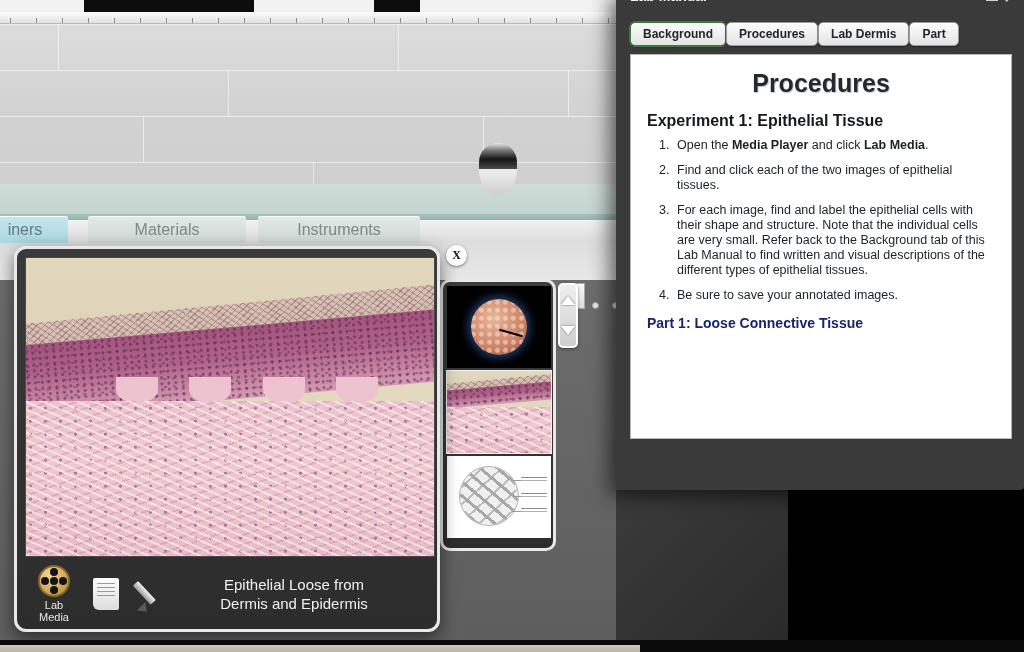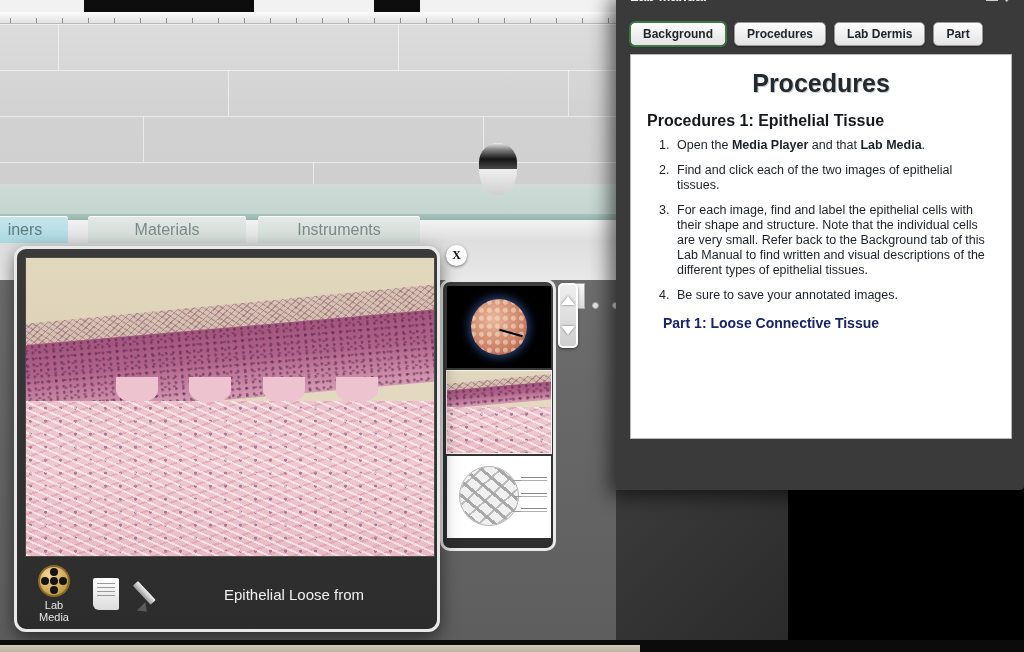--- a/index.html
+++ b/index.html
@@ -149,31 +149,31 @@
   #lab-manual { position:absolute; left:616px; top:-8px; width:408px; height:498px;
       background:#3a3a3a; border-radius:0 0 4px 4px; box-shadow:-6px 6px 20px rgba(0,0,0,.6); }
   .lm-titlebar { position:relative; height:22px; background:#3a3a3a; }
   .lm-title { position:absolute; left:14px; top:-4px; color:#f0f0f0; font-size:14px; font-weight:bold; }
   .lm-winbtns { position:absolute; right:8px; top:-2px; display:flex; gap:6px; align-items:center; }
   .win-max { width:12px; height:9px; border:1.5px solid #cfcfcf; border-top-width:2.5px; }
   .win-resize { width:12px; height:12px; position:relative; }
   .win-resize::before,.win-resize::after { content:""; position:absolute; background:#cfcfcf; }
   .win-resize::before { left:0; top:6px; width:12px; height:1.5px; transform:rotate(-45deg); }
   .win-resize::after { left:7px; top:1px; width:5px; height:1.5px; }
-  .lm-tabs { display:flex; gap:8px; padding:8px 12px 6px 14px; }
+  .lm-tabs { display:flex; padding:8px 12px 6px 14px; }
   .lm-tab { height:24px; padding:0 12px; border-radius:5px; font-size:12px; font-weight:bold;
       color:#20262b; background:linear-gradient(#fdfdfd,#e4e4e4); border:1px solid #9a9a9a;
       display:flex; align-items:center; box-shadow:0 1px 2px rgba(0,0,0,.35); }
   .lm-tab.focused { border-color:#3c7a42; box-shadow:0 0 0 1px #3c7a42, 0 1px 2px rgba(0,0,0,.35); }
   .lm-page { margin:2px 12px 0 14px; height:385px; background:#fff; border:1px solid #b7b7b7;
       overflow:hidden; padding:14px 16px 0 16px; color:#1b2127; }
   .lm-h1 { text-align:center; font-size:25px; font-weight:bold; color:#222a31; margin-bottom:14px;
       text-shadow:1px 1px 0 #c9c9c9; }
   .lm-h2 { font-size:16px; font-weight:bold; margin:8px 0 8px; color:#16191c; }
-  .lm-h3 { font-size:14px; font-weight:bold; color:#17246b; margin:12px 16px 8px; }
+  .lm-h3 { font-size:14px; font-weight:bold; color:#17246b; margin:12px 0 8px; }
   .lm-list { margin:0 0 6px 26px; }
   .lm-list li { font-size:12.5px; line-height:15px; margin-bottom:10px; padding-left:4px; }
   .lm-list li b { font-weight:bold; }
 
   
   .black-right { position:absolute; left:788px; top:490px; width:236px; height:162px; background:#000; }
   .black-bottom { position:absolute; left:0; top:640px; width:1024px; height:12px; background:#0b0b0b; }
   .bottom-strip { position:absolute; left:0; top:645px; width:640px; height:7px;
       background:linear-gradient(#cfc9b8,#b9b3a2); }
   .dark-band { position:absolute; left:616px; top:490px; width:180px; height:150px;
@@ -304,20 +304,21 @@
             <b class="bm"></b>
             <b class="l"></b>
         </div>
         <div>Lab</div>
         <div>Media</div>
       </div>
       <div class="icon-doc"></div>
       <div class="icon-pencil"></div>
       <div class="mp-caption">
         <div>Epithelial Loose from</div>
+        <div>Dermis and Epidermis</div>
       </div>
     </div>
   </div>
   <div id="mp-close">X</div>
 
   <div class="dark-band"></div>
   <div class="black-right"></div>
 
   <div id="lab-manual">
     <div class="lm-titlebar">
@@ -331,24 +332,24 @@
     <div class="lm-tabs">
       <div class="lm-tab focused">Background</div>
       <div class="lm-tab">Procedures</div>
       <div class="lm-tab">Lab Dermis</div>
       <div class="lm-tab">Part</div>
     </div>
 
     <div class="lm-page">
       <div class="lm-h1">Procedures</div>
 
-      <div class="lm-h2">Procedures 1: Epithelial Tissue</div>
+      <div class="lm-h2">Experiment 1: Epithelial Tissue</div>
       <ol class="lm-list">
         <li>
-          <span>Open the </span><b>Media Player</b><span> and that </span><b>Lab Media</b><span>.</span>
+          <span>Open the </span><b>Media Player</b><span> and click </span><b>Lab Media</b><span>.</span>
         </li>
         <li>
           <span>Find and click each of the two images of epithelial tissues.</span>
         </li>
         <li>
           <span>For each image, find and label the epithelial cells with their shape and structure. Note that the individual cells are very small. Refer back to the Background tab of this Lab Manual to find written and visual descriptions of the different types of epithelial tissues.</span>
         </li>
         <li>
           <span>Be sure to save your annotated images.</span>
         </li>

